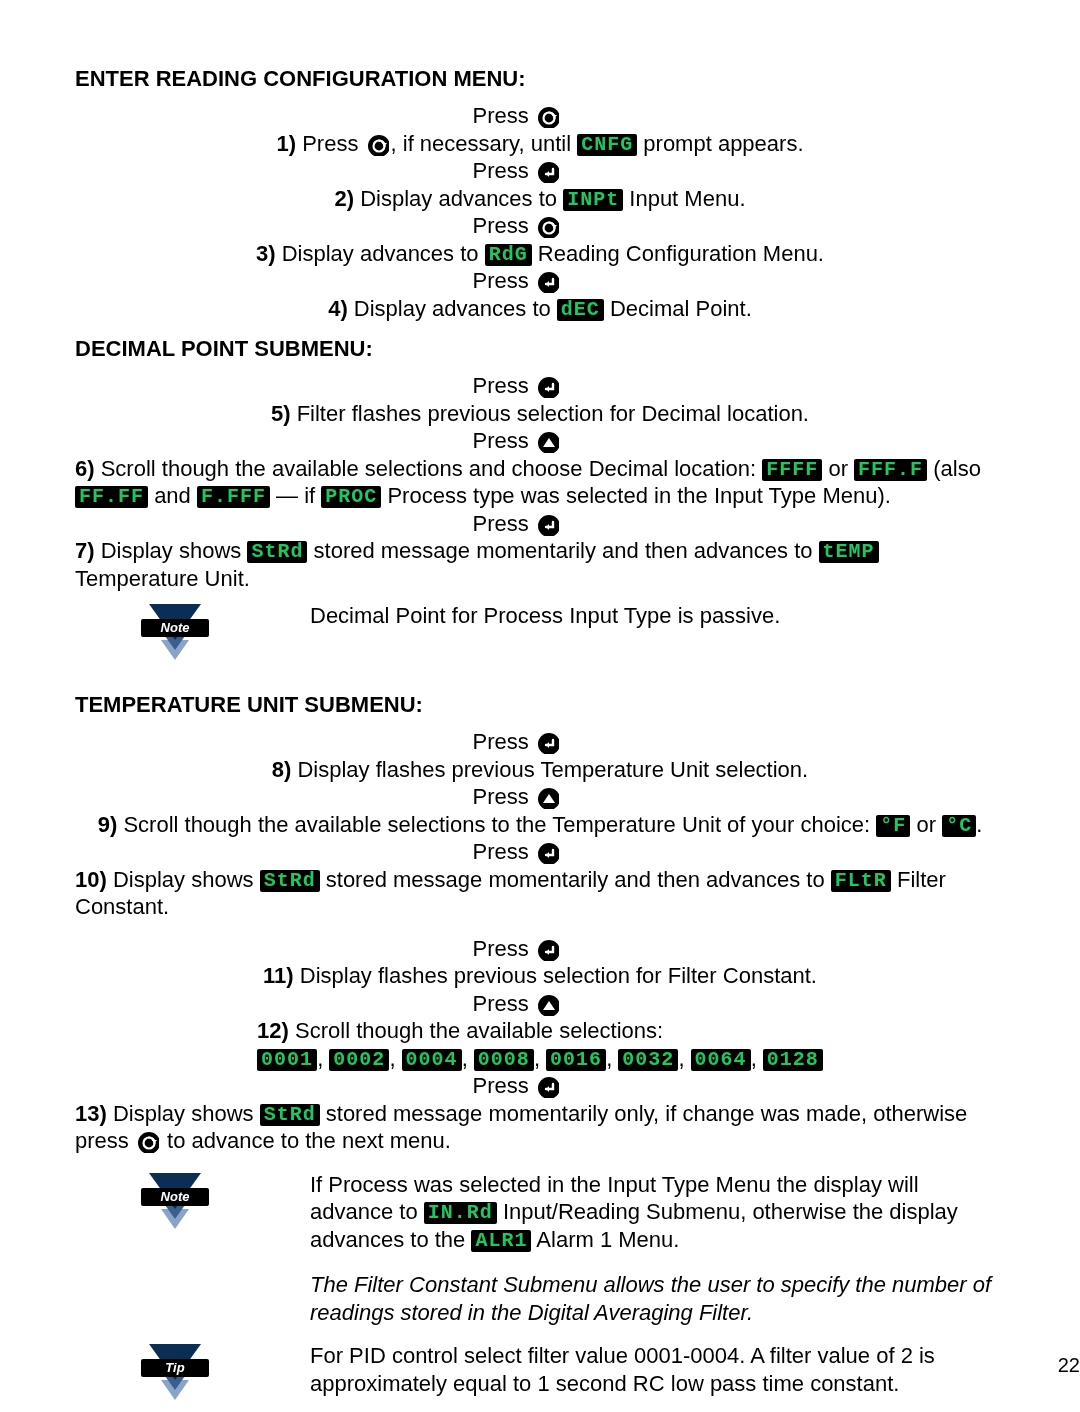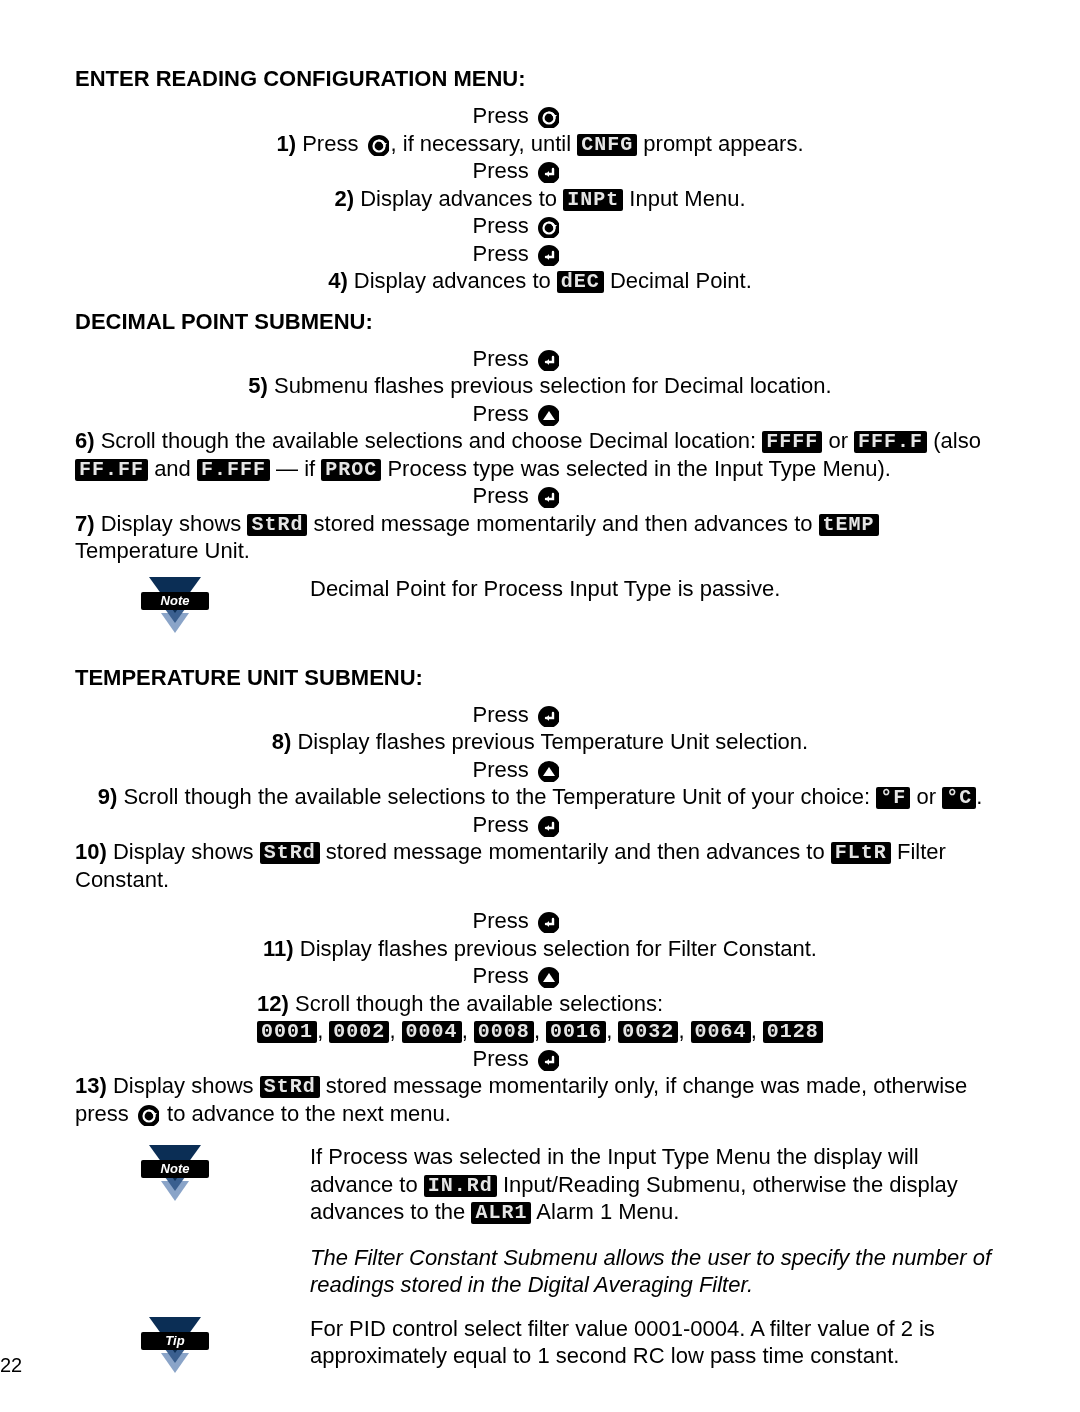--- a/index.html
+++ b/index.html
@@ -40,21 +40,21 @@
   }
   .sym {
     display: inline-block;
     vertical-align: middle;
     margin: 0 2px;
   }
   .sym svg { display: block; }
   .seg {
     display: inline-block;
     background: #000;
-    color: #e5e5e5;
+    color: #22c55e;
     font-family: 'Courier New', monospace;
     font-weight: bold;
     font-size: 20px;
     padding: 0 4px 0 4px;
     letter-spacing: 1px;
     border-radius: 2px;
     line-height: 22px;
     vertical-align: 1px;
   }
   .b { font-weight: bold; }
@@ -70,21 +70,21 @@
     padding-top: 0;
   }
   .note-body {
     flex: 1;
     line-height: 1.25;
   }
   .pagenum {
     position: absolute;
     bottom: 35px;
     left: 0; right: 0;
-    text-align: left;
+    text-align: right;
     font-size: 20px;
   }
   .para {
     margin-top: 18px;
     font-style: italic;
   }
 </style>
 </head>
 <body>
 
@@ -143,20 +143,23 @@
         <span class="b">2)</span><span> Display advances to </span><span class="seg">INPt</span><span> Input Menu.</span>
       </div>
     </div>
     <div class="row">
       <div class="col-press">
         <span>Press</span>
         <span class="sym"><svg width="22" height="22">
               <use href="#ico-menu"></use>
             </svg></span>
       </div>
+      <div class="col-body">
+        <span class="b">3)</span><span> Display advances to </span><span class="seg">RdG</span><span> Reading Configuration Menu.</span>
+      </div>
     </div>
     <div class="row">
       <div class="col-press">
         <span>Press</span>
         <span class="sym"><svg width="22" height="22">
               <use href="#ico-enter"></use>
             </svg></span>
       </div>
       <div class="col-body">
         <span class="b">4)</span><span> Display advances to </span><span class="seg">dEC</span><span> Decimal Point.</span>
@@ -168,21 +171,21 @@
 
   <div class="section">
     <div class="row">
       <div class="col-press">
         <span>Press</span>
         <span class="sym"><svg width="22" height="22">
               <use href="#ico-enter"></use>
             </svg></span>
       </div>
       <div class="col-body">
-        <span class="b">5)</span><span> Submenu flashes previous selection for Decimal location.</span>
+        <span class="b">5)</span><span> Filter flashes previous selection for Decimal location.</span>
       </div>
     </div>
     <div class="row">
       <div class="col-press">
         <span>Press</span>
         <span class="sym"><svg width="22" height="22">
               <use href="#ico-up"></use>
             </svg></span>
       </div>
       <div class="col-body">

